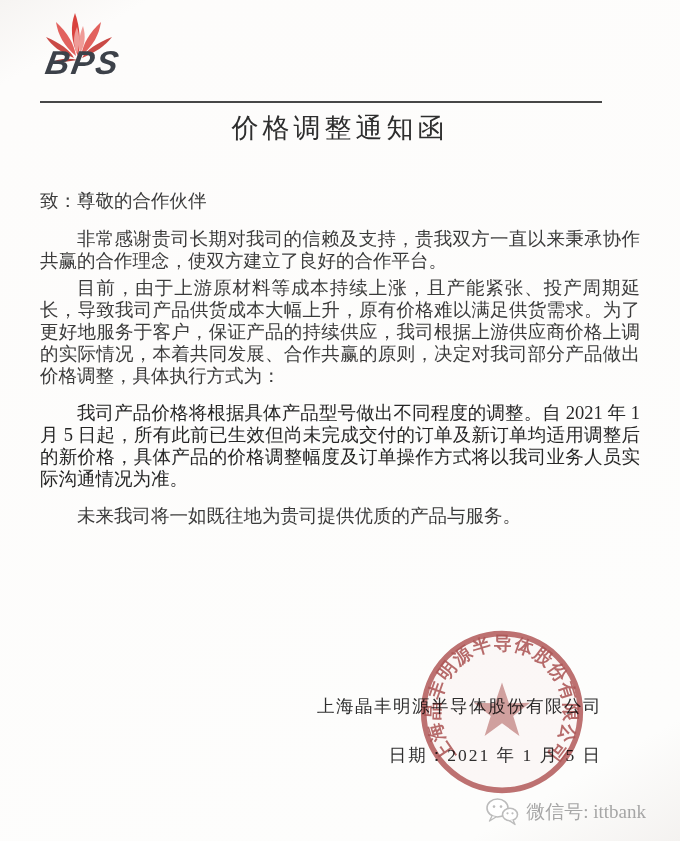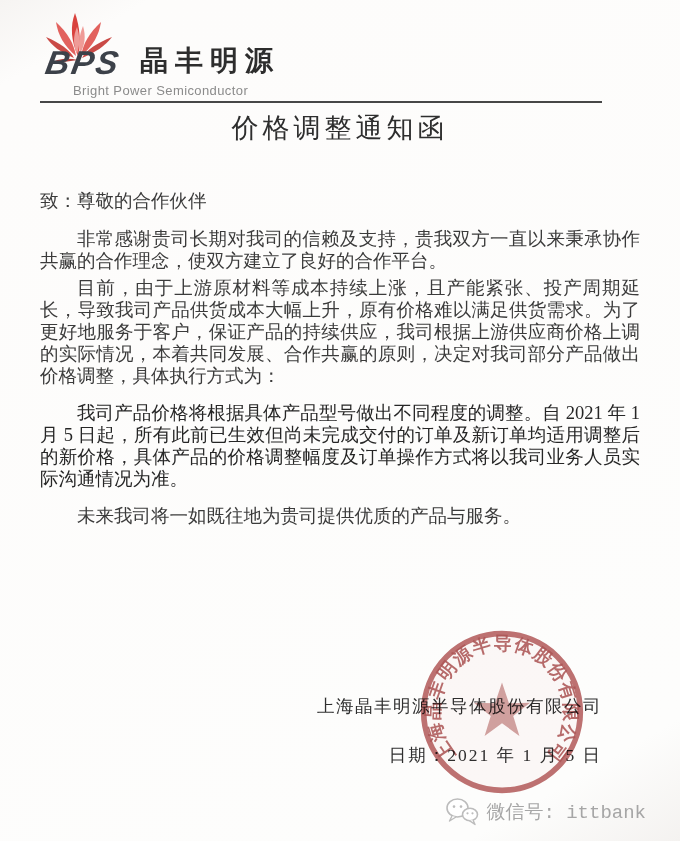--- a/index.html
+++ b/index.html
@@ -34,40 +34,38 @@
   .signature{position:absolute;right:78px;top:694px;text-align:right;color:#2f2f2f;}
   .sig-company{font-size:17.5px;letter-spacing:1.5px;}
   .sig-date{font-size:17.5px;letter-spacing:2px;margin-top:25px;}
 
   
   .stamp{position:absolute;left:415px;top:625px;width:174px;height:174px;
          mix-blend-mode:multiply;opacity:.93;pointer-events:none;}
 
   
   .wechat-row{position:absolute;right:34px;top:797px;display:flex;align-items:center;gap:7px;
-              font-family:Liberation Mono, monospace;font-size:19px;color:#a6a6a6;}
+              font-family:Liberation Serif, serif;font-size:19px;color:#a6a6a6;}
 </style>
 </head>
 <body>
 
 <div class="page">
 
   <svg class="flame" viewBox="0 0 78 62" aria-hidden="true">
     <path d="M4,54 Q18,46 34,50 Q20,52 4,54 Z" fill="#b4403c"></path>
     <path d="M30,48 C16,42 8,36 2,27 C16,33 26,40 30,48 Z" fill="#ca4a46"></path>
     <path d="M38,48 C52,42 61,36 68,27 C53,33 42,40 38,48 Z" fill="#ca4a46"></path>
     <path d="M32,46 C20,36 14,25 12,12 C24,23 30,34 32,46 Z" fill="#e2625e"></path>
     <path d="M37,46 C49,36 55,25 57,12 C45,23 39,34 37,46 Z" fill="#e2625e"></path>
     <path d="M34,46 C27,31 26,16 31,3 C36,17 37,32 34,46 Z" fill="#d9423e"></path>
     <path d="M33,44 C29,35 29,26 33,17 C36,26 36,35 33,44 Z" fill="#ef9b97"></path>
     <path d="M36,44 C41,35 42,26 39,16 C35,26 34,35 36,44 Z" fill="#ef9b97"></path>
   </svg>
   <div class="bps-word">BPS</div>
-  <div class="logo-cn">晶丰明源</div>
-  <div class="logo-en">Bright Power Semiconductor</div>
   <div class="header-rule"></div>
 
   <div class="doc-title">价格调整通知函</div>
 
   <div class="content">
     <div class="salutation">致：尊敬的合作伙伴</div>
     <p class="gap-md">非常感谢贵司长期对我司的信赖及支持，贵我双方一直以来秉承协作共赢的合作理念，使双方建立了良好的合作平台。</p>
     <p class="gap-sm">目前，由于上游原材料等成本持续上涨，且产能紧张、投产周期延长，导致我司产品供货成本大幅上升，原有价格难以满足供货需求。为了更好地服务于客户，保证产品的持续供应，我司根据上游供应商价格上调的实际情况，本着共同发展、合作共赢的原则，决定对我司部分产品做出价格调整，具体执行方式为：</p>
     <p class="gap-md emphasis">我司产品价格将根据具体产品型号做出不同程度的调整。自 2021 年 1 月 5 日起，所有此前已生效但尚未完成交付的订单及新订单均适用调整后的新价格，具体产品的价格调整幅度及订单操作方式将以我司业务人员实际沟通情况为准。</p>
     <p class="gap-md">未来我司将一如既往地为贵司提供优质的产品与服务。</p>

